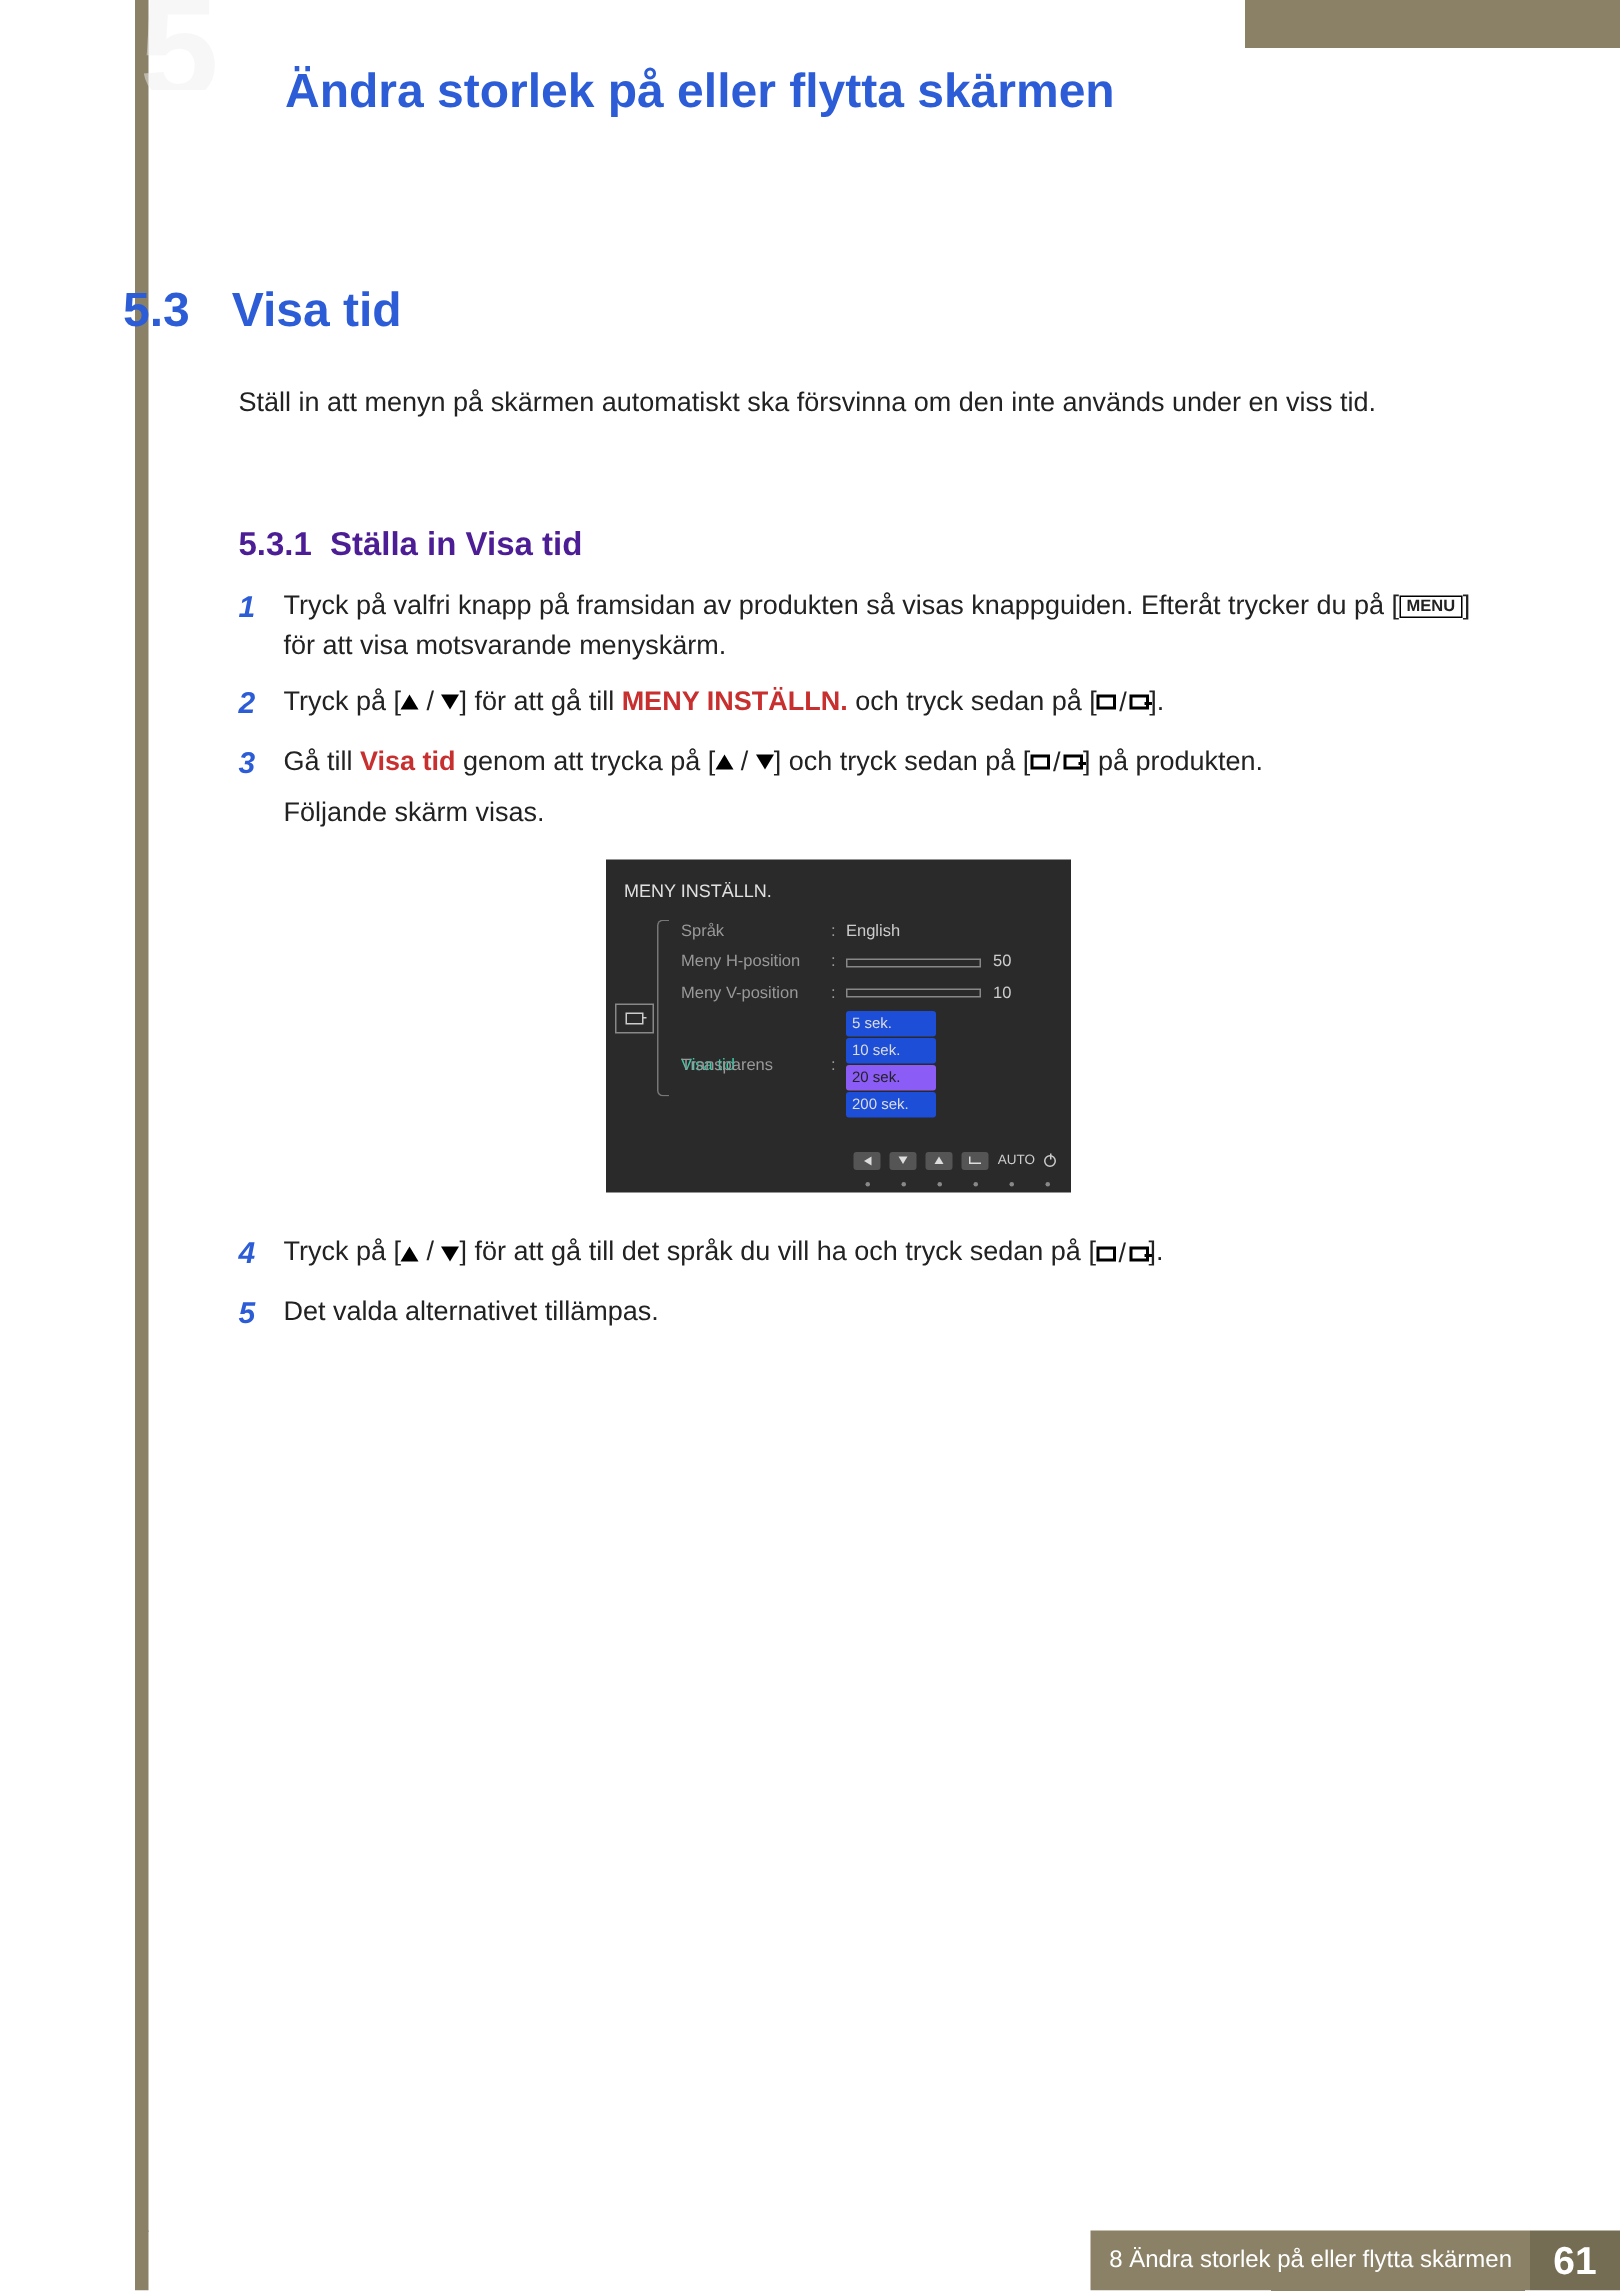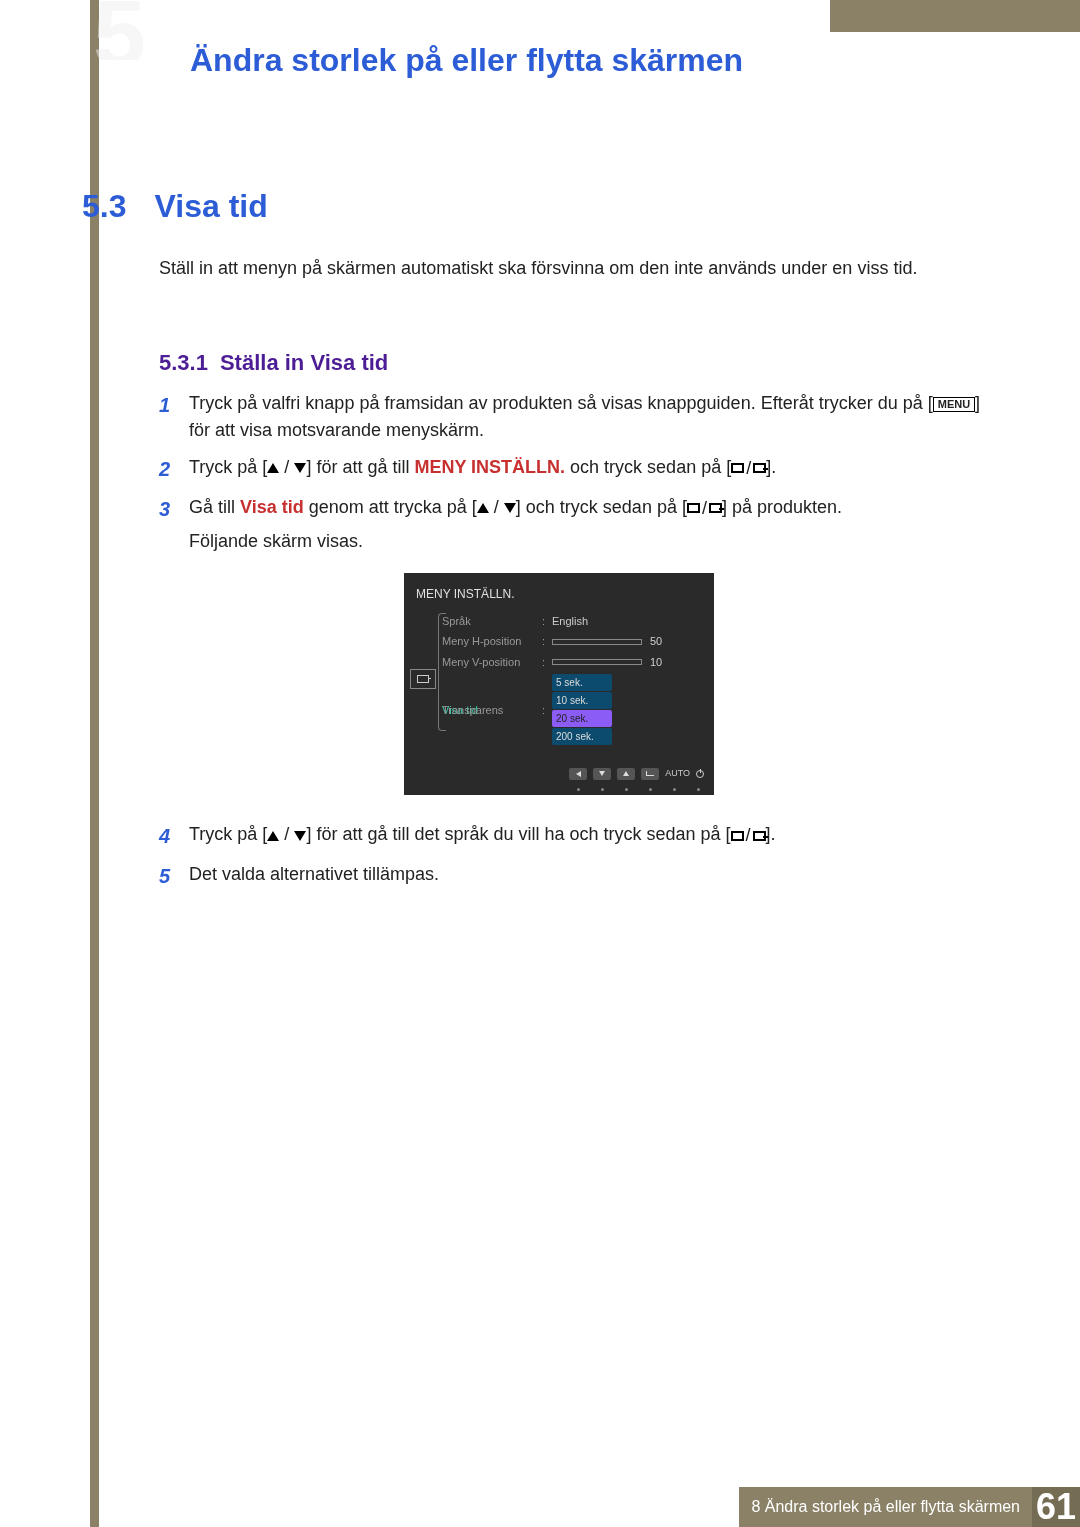--- a/index.html
+++ b/index.html
@@ -177,21 +177,21 @@
     font-size: 12px;
     padding: 8px 0 0 0;
   }
   .osd-title {
     padding: 4px 12px 8px 12px;
     font-size: 12px;
     color: #e0e0e0;
   }
   .osd-body {
     position: relative;
-    padding-left: 36px;
+    padding-left: 48px;
     min-height: 120px;
   }
   .osd-left-tab {
     position: absolute;
     left: 6px;
     top: 58px;
     width: 26px;
     height: 20px;
     border: 1px solid #888;
     display: flex;
@@ -257,21 +257,21 @@
   .osd-slider-fill {
     height: 100%;
     background: #888;
   }
   .osd-num {
     color: #ccc;
     font-size: 11px;
     text-align: right;
   }
   .osd-dropdown {
-    background: #0c4a6e;
+    background: #1d4ed8;
     border-radius: 2px;
     width: 60px;
     padding: 1px 4px;
     font-size: 10px;
     color: #ddd;
     margin-bottom: 1px;
   }
   .osd-dropdown.sel {
     background: #8b5cf6;
     color: #222;
@@ -374,23 +374,23 @@
     background: #8b8166;
     color: #fff;
     font-size: 16px;
     display: flex;
     align-items: center;
     padding: 0 12px;
   }
   .footer-page {
     background: #756c54;
     color: #fff;
-    font-size: 36px;
-    font-weight: bold;
-    width: 48px;
+    font-size: 26px;
+    font-weight: bold;
+    width: 60px;
     display: flex;
     align-items: center;
     justify-content: center;
     text-align: right;
   }
 </style>
 </head>
 <body>
 
 <div class="left-stripe"></div>

